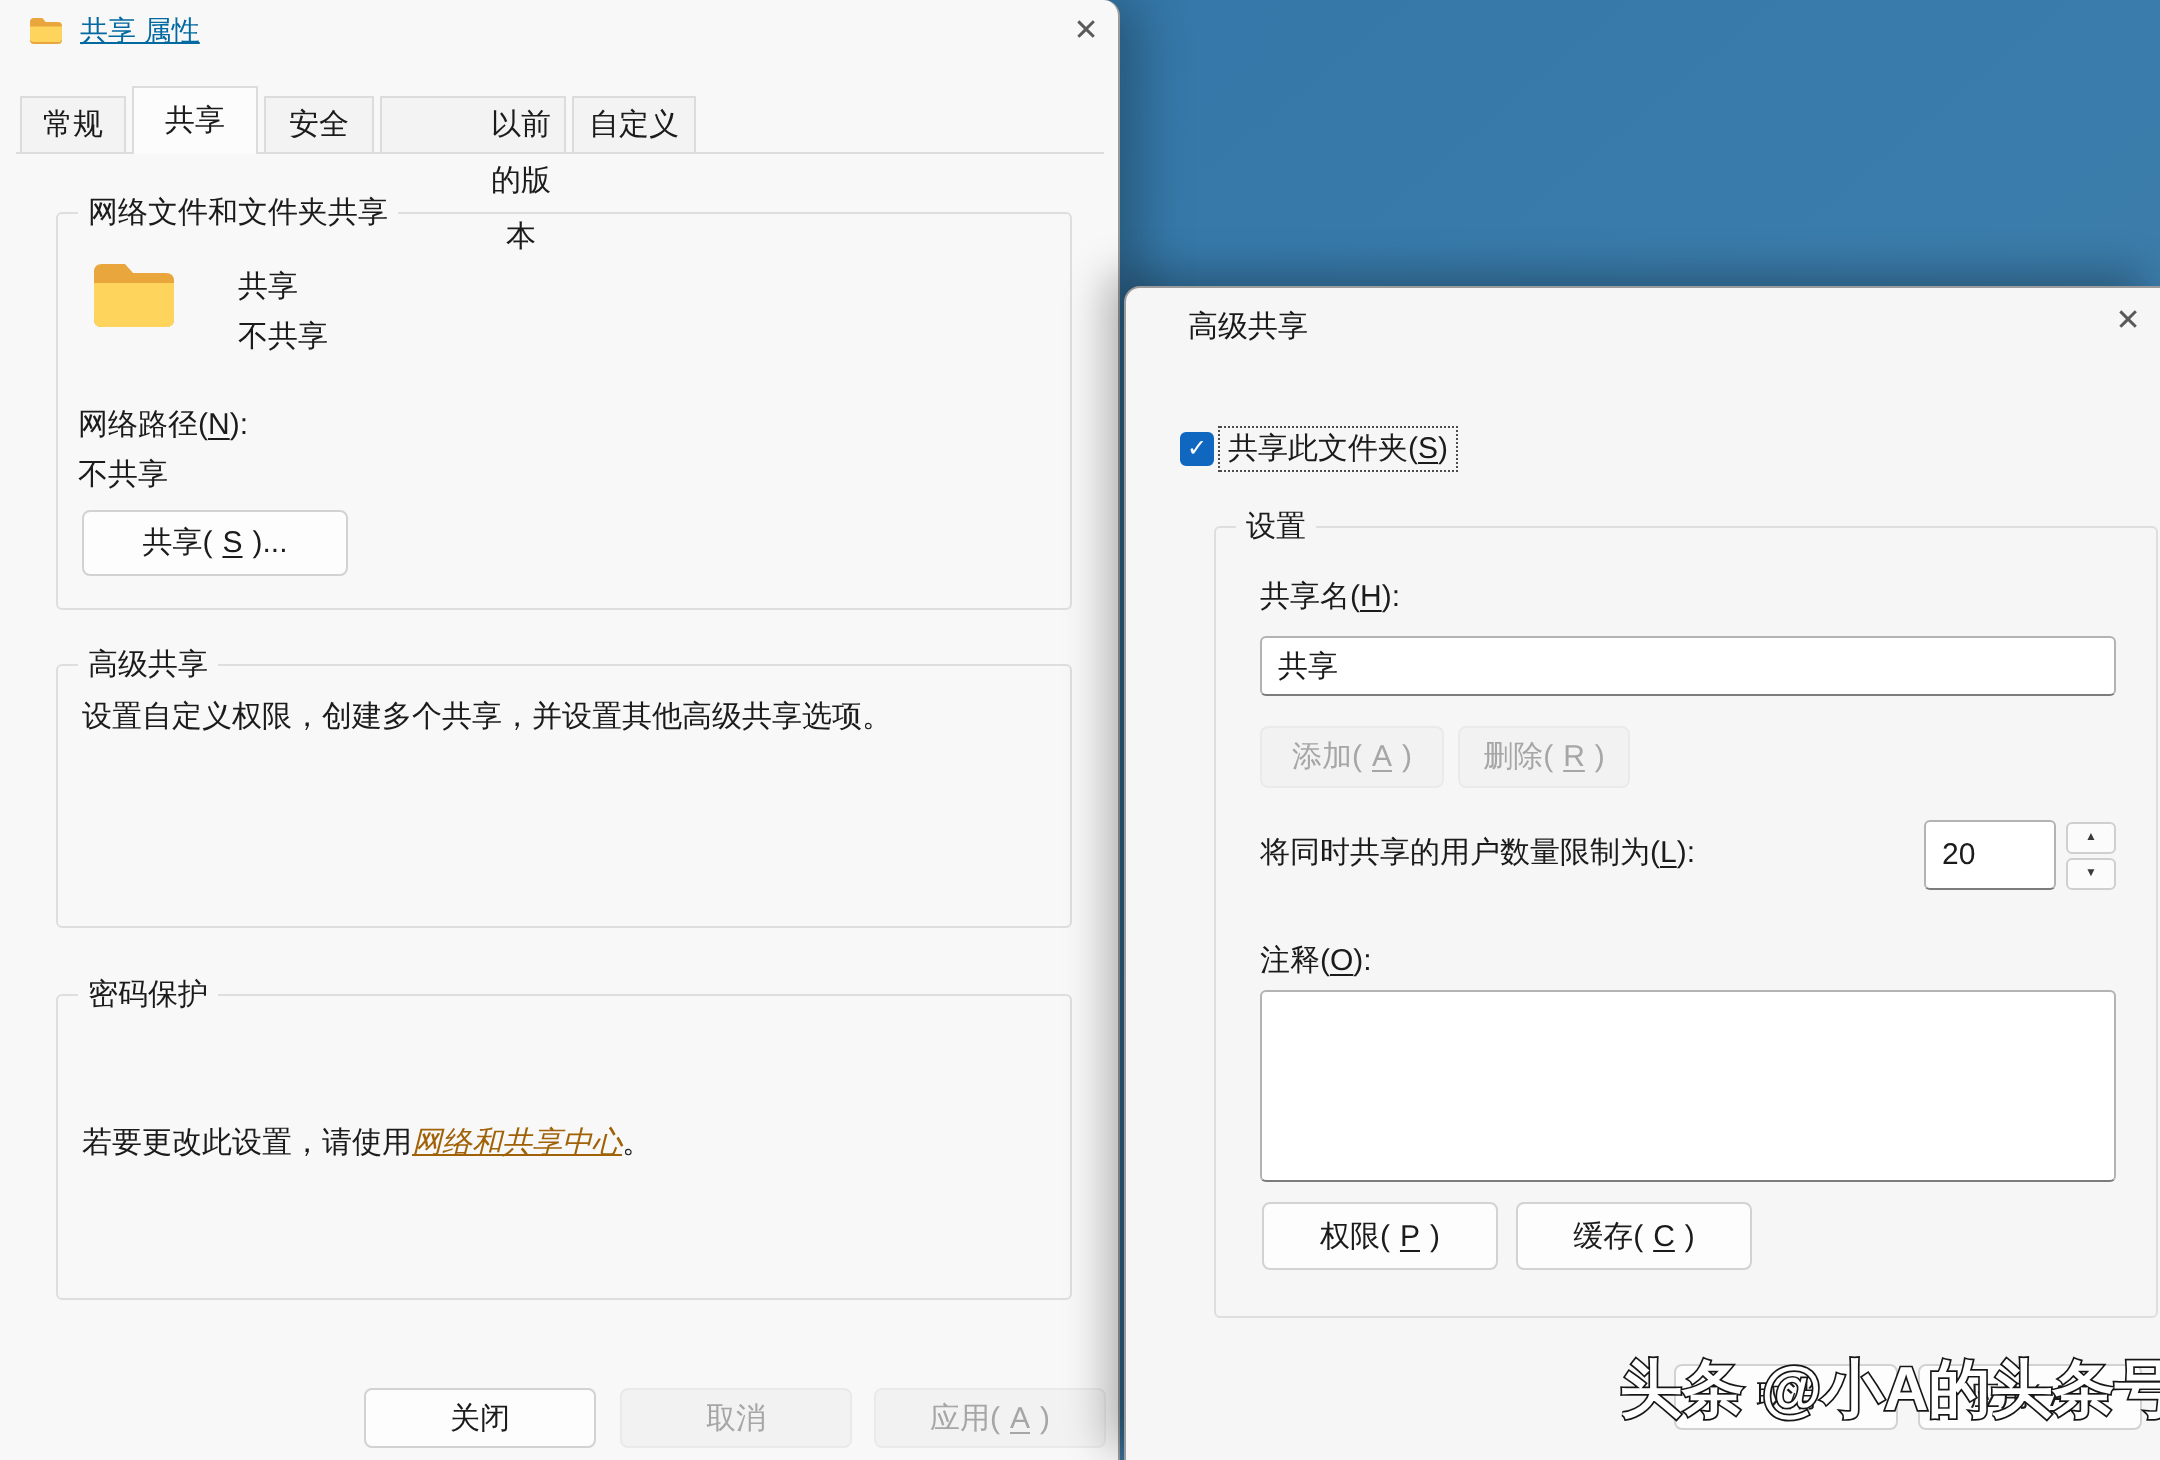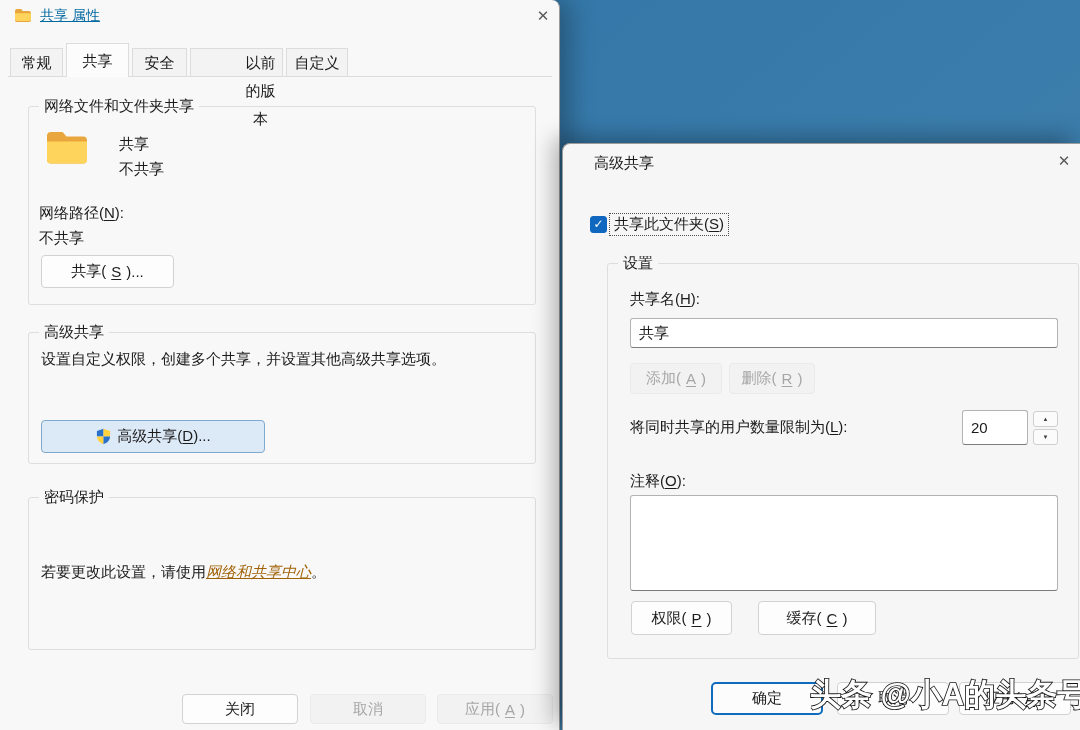--- a/index.html
+++ b/index.html
@@ -105,38 +105,20 @@
       <button class="btn" style="left:12px;top:148px;width:133px;height:33px;">
           <span>共享(</span>
           <span class="acc">S</span>
           <span>)...</span>
         </button>
     </div>
 
     <div class="group" style="left:28px;top:332px;width:508px;height:132px;">
       <span class="legend">高级共享</span>
       <div class="txt" style="left:12px;top:16px;width:482px;">设置自定义权限，创建多个共享，并设置其他高级共享选项。</div>
-      <button class="btn uac" style="left:12px;top:87px;width:224px;height:33px;">
-        <span style="display:flex;">
-          <svg width="17" height="17" viewBox="0 0 16 16">
-            <defs>
-                <clipPath id="shieldclip">
-                  <path d="M8 .8 14.2 2.8 V7.6 C14.2 11.6 11.4 14.2 8 15.2 C4.6 14.2 1.8 11.6 1.8 7.6 V2.8 Z"></path>
-                </clipPath>
-              </defs>
-            <g clip-path="url(#shieldclip)">
-              <rect x="0" y="0" width="8" height="8" fill="#2a71c9"></rect>
-              <rect x="8" y="0" width="8" height="8" fill="#ffd23e"></rect>
-              <rect x="0" y="8" width="8" height="8" fill="#ffd23e"></rect>
-              <rect x="8" y="8" width="8" height="8" fill="#2a71c9"></rect>
-            </g>
-          </svg>
-        </span>
-        <span><span>高级共享(</span><span class="acc">D</span><span>)...</span></span>
-      </button>
     </div>
 
     <div class="group" style="left:28px;top:497px;width:508px;height:153px;">
       <span class="legend">密码保护</span>
       <div class="txt" style="left:12px;top:64px;width:482px;">
         <span>若要更改此设置，请使用</span><span class="link">网络和共享中心</span><span>。</span>
       </div>
     </div>
 
     <button class="btn" style="left:182px;top:694px;width:116px;height:30px;">关闭</button>
@@ -174,33 +156,32 @@
         </button>
 
       <div class="txt" style="left:22px;top:153px;"><span>将同时共享的用户数量限制为(</span><span class="acc">L</span><span>):</span></div>
       <input class="textfield" style="left: 354px; top: 146px; width: 66px; height: 35px;" value="20">
       <button class="spinbtn" style="left:425px;top:147px;width:25px;height:16px;">▲</button>
       <button class="spinbtn" style="left:425px;top:165px;width:25px;height:16px;">▼</button>
 
       <div class="txt" style="left:22px;top:207px;"><span>注释(</span><span class="acc">O</span><span>):</span></div>
       <textarea class="textfield" style="left: 22px; top: 231px; width: 428px; height: 96px;"></textarea>
 
-      <button class="btn" style="left:23px;top:337px;width:101px;height:34px;">
+      <button class="btn" style="left:23px;top:337px;width:118px;height:34px;">
           <span>权限(</span>
           <span class="acc">P</span>
           <span>)</span>
         </button>
       <button class="btn" style="left:150px;top:337px;width:118px;height:34px;">
           <span>缓存(</span>
           <span class="acc">C</span>
           <span>)</span>
         </button>
     </div>
 
-    <button class="btn okdefault" style="left:148px;top:538px;width:112px;height:33px;">确定</button>
     <button class="btn" style="left:274px;top:538px;width:112px;height:33px;">取消</button>
     <button class="btn" style="left:396px;top:538px;width:112px;height:33px;">
         <span>应用(</span>
         <span class="acc">A</span>
         <span>)</span>
       </button>
   </div>
 
   <div class="watermark">头条 @小A的头条号</div>
 </div>

